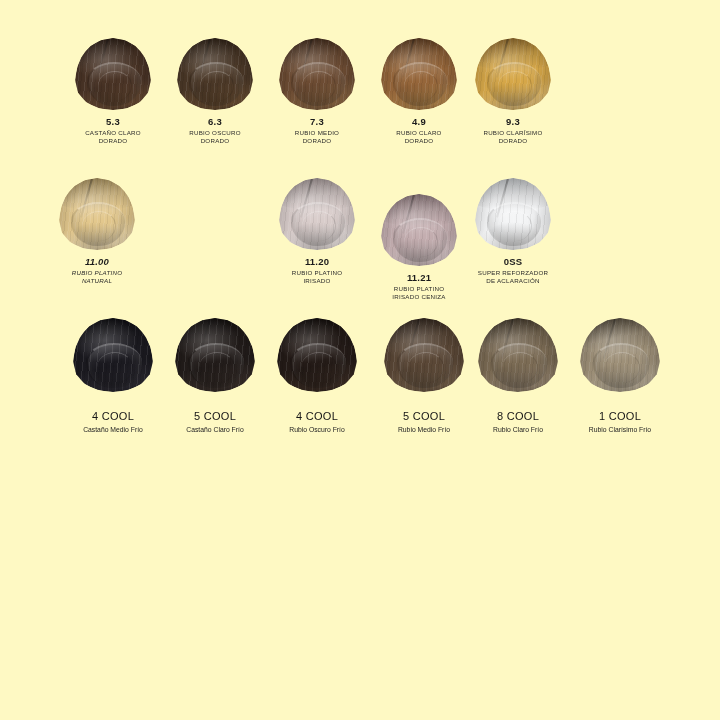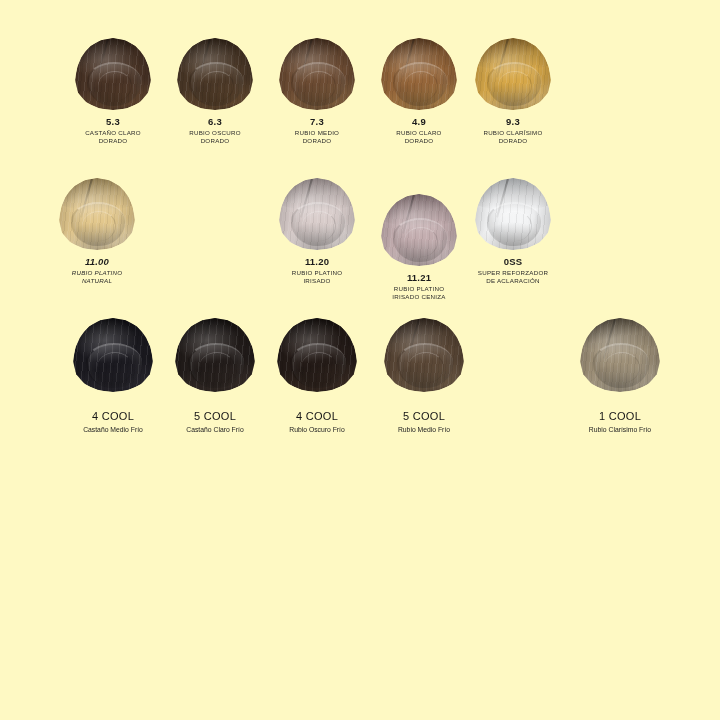--- a/index.html
+++ b/index.html
@@ -317,20 +317,35 @@
           <div class="crown"></div>
           <div class="part"></div>
           <div class="curl"></div>
           <div class="curl2"></div>
           <div class="shade"></div>
         </div>
       </div>
       <div class="lbl-code">5 COOL</div>
       <div class="lbl-desc">Rubio Medio Frío</div>
     </div>
+    <div class="swatch-cell row-cool" style="left: 453px; top: 318px;">
+      <div class="tress" style="width: 80px; height: 74px;">
+        <div class="blob">
+          <div class="base" style="background: linear-gradient(168deg, rgb(61, 51, 37) 0%, rgb(123, 107, 84) 30%, rgb(123, 107, 84) 62%, rgb(152, 135, 113) 88%, rgb(123, 107, 84) 100%);"></div>
+          <div class="strands"></div>
+          <div class="crown"></div>
+          <div class="part"></div>
+          <div class="curl"></div>
+          <div class="curl2"></div>
+          <div class="shade"></div>
+        </div>
+      </div>
+      <div class="lbl-code">8 COOL</div>
+      <div class="lbl-desc">Rubio Claro Frío</div>
+    </div>
     <div class="swatch-cell row-cool" style="left: 555px; top: 318px;">
       <div class="tress" style="width: 80px; height: 74px;">
         <div class="blob">
           <div class="base" style="background: linear-gradient(168deg, rgb(77, 68, 54) 0%, rgb(158, 144, 120) 30%, rgb(158, 144, 120) 62%, rgb(184, 172, 150) 88%, rgb(158, 144, 120) 100%);"></div>
           <div class="strands"></div>
           <div class="crown"></div>
           <div class="part"></div>
           <div class="curl"></div>
           <div class="curl2"></div>
           <div class="shade"></div>

